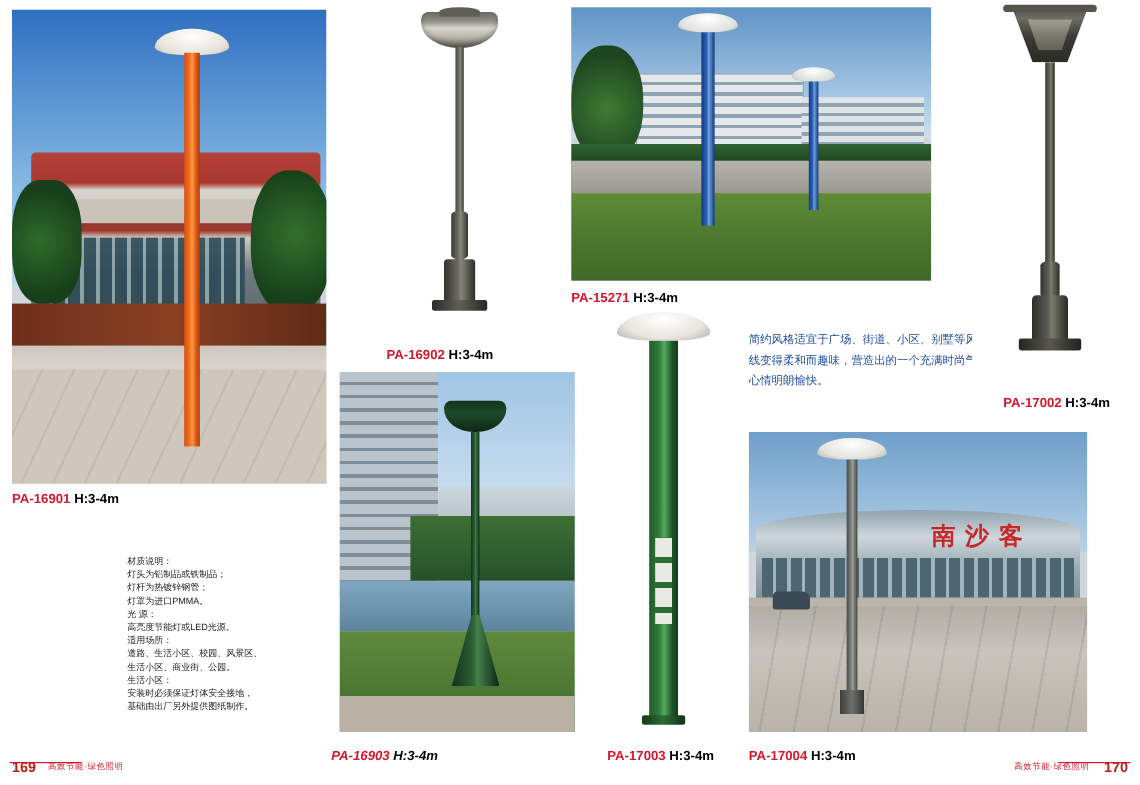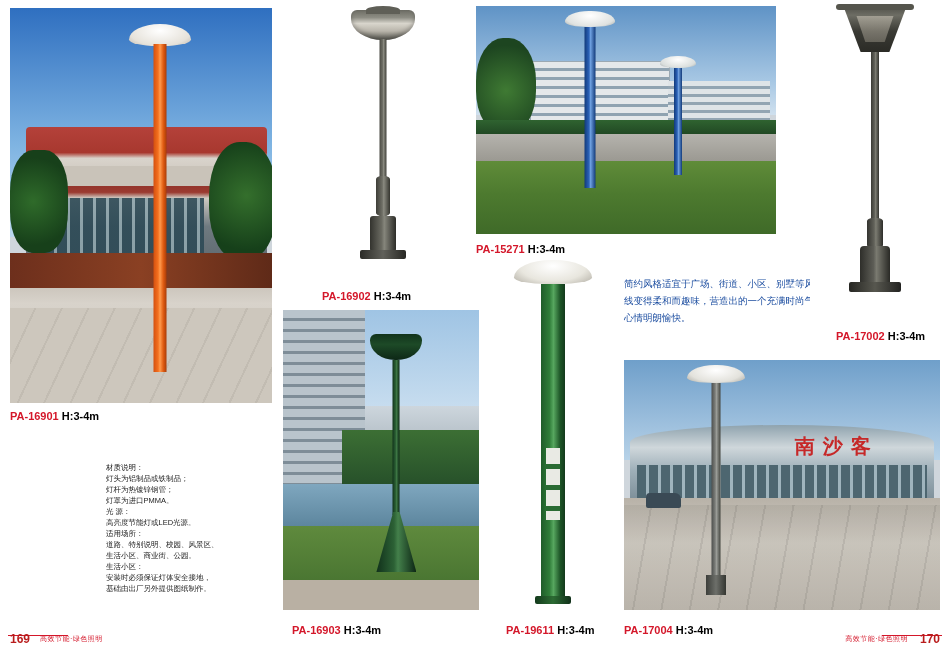--- a/index.html
+++ b/index.html
@@ -66,21 +66,21 @@
   </div>
 
   <div class="specs" style="left:88px;top:462px;width:200px;margin-left:18px;">
     <div>材质说明：</div>
     <div>灯头为铝制品或铁制品；</div>
     <div>灯杆为热镀锌钢管；</div>
     <div>灯罩为进口PMMA。</div>
     <div>光    源：</div>
     <div>高亮度节能灯或LED光源。</div>
     <div>适用场所：</div>
-    <div>道路、特别说明、校园、风景区、</div>
+    <div>道路、生活小区、校园、风景区、</div>
     <div>生活小区、商业街、公园。</div>
     <div>生活小区：</div>
     <div>安装时必须保证灯体安全接地，</div>
     <div>基础由出厂另外提供图纸制作。</div>
   </div>
 
   <div class="whitecell" style="left:318px;top:6px;width:130px;height:275px;">
     <div class="lamp" style="left:0;top:0;width:130px;height:275px;">
       <div class="shade" style="top:4px;width:64px;height:30px;background:linear-gradient(180deg,#6b6b63 0%,#8d8d84 25%,#d8d5cc 45%,#b9b5ab 70%,#5e5e56 100%);border-radius:6px 6px 50% 50%/6px 6px 70% 70%;box-shadow:inset 0 -3px 4px rgba(0,0,0,.25);"></div>
       <div class="shade" style="top:0;width:34px;height:8px;background:#5f5f57;border-radius:50% 50% 0 0;"></div>
@@ -102,21 +102,21 @@
     <div style="position:absolute;left:30%;top:40%;width:70%;height:18%;background:linear-gradient(#3c6f34,#27512a);"></div>
     <div style="position:absolute;left:0;top:58%;width:100%;height:14%;background:linear-gradient(#7fa7bf,#5d869e);"></div>
     <div class="ground" style="height:28%;background:linear-gradient(#5f8a3d,#3f6b2c);"></div>
     <div style="position:absolute;left:0;bottom:0;width:100%;height:10%;background:#b9b0a3;"></div>
     <div class="lamp" style="left:40%;top:8%;width:70px;height:86%;">
       <div class="shade" style="top:0;width:52px;height:26px;background:linear-gradient(180deg,#12331c,#1d4a27 40%,#0d2716);border-radius:6px 6px 48% 48%/6px 6px 75% 75%;"></div>
       <div class="pole" style="top:26px;height:155px;width:7px;background:linear-gradient(90deg,#11331b,#2c6135 45%,#3f7a46 55%,#0e2a16);"></div>
       <div class="pole" style="top:178px;height:60px;width:40px;background:linear-gradient(90deg,#10301a,#2c6135 45%,#44804b 55%,#0d2715);clip-path:polygon(42% 0,58% 0,100% 100%,0 100%);"></div>
     </div>
   </div>
-  <div class="caption" style="left:292px;top:624px;">
+  <div class="caption" style="left:276px;top:624px;font-style:italic;">
     <span class="code">PA-16903</span>
     <span>H:3-4m</span>
   </div>
 
   <div class="photo" style="left:476px;top:6px;width:300px;height:228px;">
     <div class="sky" style="height:48%;background:linear-gradient(#5f93c6,#a8c8e4 70%,#cfe0ee);"></div>
     <div style="position:absolute;left:18%;top:24%;width:46%;height:28%;background:repeating-linear-gradient(180deg,#e4e8ea 0 6px,#8fa3b1 6px 9px);border:1px solid #9aa8b2;"></div>
     <div style="position:absolute;left:64%;top:33%;width:34%;height:18%;background:repeating-linear-gradient(180deg,#dfe4e7 0 5px,#93a5b2 5px 8px);"></div>
     <div style="position:absolute;left:0;top:14%;width:20%;height:42%;background:radial-gradient(circle at 50% 55%,#3f7a33,#1d4520 75%);border-radius:45%;"></div>
     <div style="position:absolute;left:0;top:50%;width:100%;height:7%;background:linear-gradient(#2f6330,#1f4522);"></div>
@@ -156,25 +156,25 @@
 
   <div class="whitecell" style="left:488px;top:258px;width:130px;height:350px;">
     <div class="lamp" style="left:0;top:0;width:130px;height:350px;">
       <div class="shade" style="top:2px;width:78px;height:24px;background:radial-gradient(ellipse at 50% 25%,#ffffff,#e8e6de 60%,#b2aea4);border-radius:50% 50% 45% 45%/75% 75% 28% 28%;"></div>
       <div class="pole" style="top:26px;height:316px;width:24px;background:linear-gradient(90deg,#1f5c2a,#2f7d39 35%,#57a75f 52%,#1d5527 80%,#133a1c);"></div>
       <div class="pole" style="top:190px;height:72px;width:14px;background:repeating-linear-gradient(180deg,#e9eae4 0 16px,#2a6b33 16px 21px);"></div>
       <div class="pole" style="top:338px;height:8px;width:36px;background:linear-gradient(90deg,#143a1c,#2c6b33 50%,#11301a);border-radius:2px;"></div>
     </div>
   </div>
   <div class="caption" style="left:506px;top:624px;">
-    <span class="code">PA-19611</span>
+    <span class="code">PA-17003</span>
     <span>H:3-4m</span>
   </div>
 
-  <div class="photo" style="left:624px;top:360px;width:316px;height:250px;">
+  <div class="photo" style="left:624px;top:360px;width:282px;height:250px;">
     <div class="sky" style="height:40%;background:linear-gradient(#6f9fca,#b7d2e8);"></div>
     <div style="position:absolute;left:2%;top:26%;width:96%;height:30%;background:linear-gradient(180deg,#8fa3ae 0%,#cfd7db 30%,#9fb0b9 60%,#7d8f99 100%);border-radius:60% 60% 0 0/28% 28% 0 0;"></div>
     <div style="position:absolute;left:54%;top:29%;width:36%;height:9%;color:#c62828;font-size:20px;font-weight:bold;letter-spacing:8px;font-family:'DejaVu Sans',sans-serif;">南沙客</div>
     <div style="position:absolute;left:4%;top:42%;width:92%;height:13%;background:repeating-linear-gradient(90deg,#4d6670 0 9px,#9fb4bd 9px 12px);"></div>
     <div class="ground" style="height:45%;background:linear-gradient(#b8b2a8,#d3cec5 40%,#c3bdb3);"></div>
     <div style="position:absolute;left:0;bottom:0;width:100%;height:42%;background:repeating-linear-gradient(100deg,rgba(0,0,0,.05) 0 26px,rgba(0,0,0,.12) 26px 28px);"></div>
     <div style="position:absolute;left:7%;top:53%;width:11%;height:6%;background:#3a4a55;border-radius:4px 6px 2px 2px;"></div>
     <div class="lamp" style="left:18%;top:2%;width:70px;height:92%;">
       <div class="shade" style="top:0;width:58px;height:18px;background:radial-gradient(ellipse at 50% 30%,#ffffff,#e3e2dc 65%,#a9a8a1);border-radius:50%/75% 75% 30% 30%;"></div>
       <div class="pole" style="top:18px;bottom:6px;width:9px;background:linear-gradient(90deg,#4d4f4d,#7b7d79 40%,#9b9d98 55%,#43453f);"></div>

